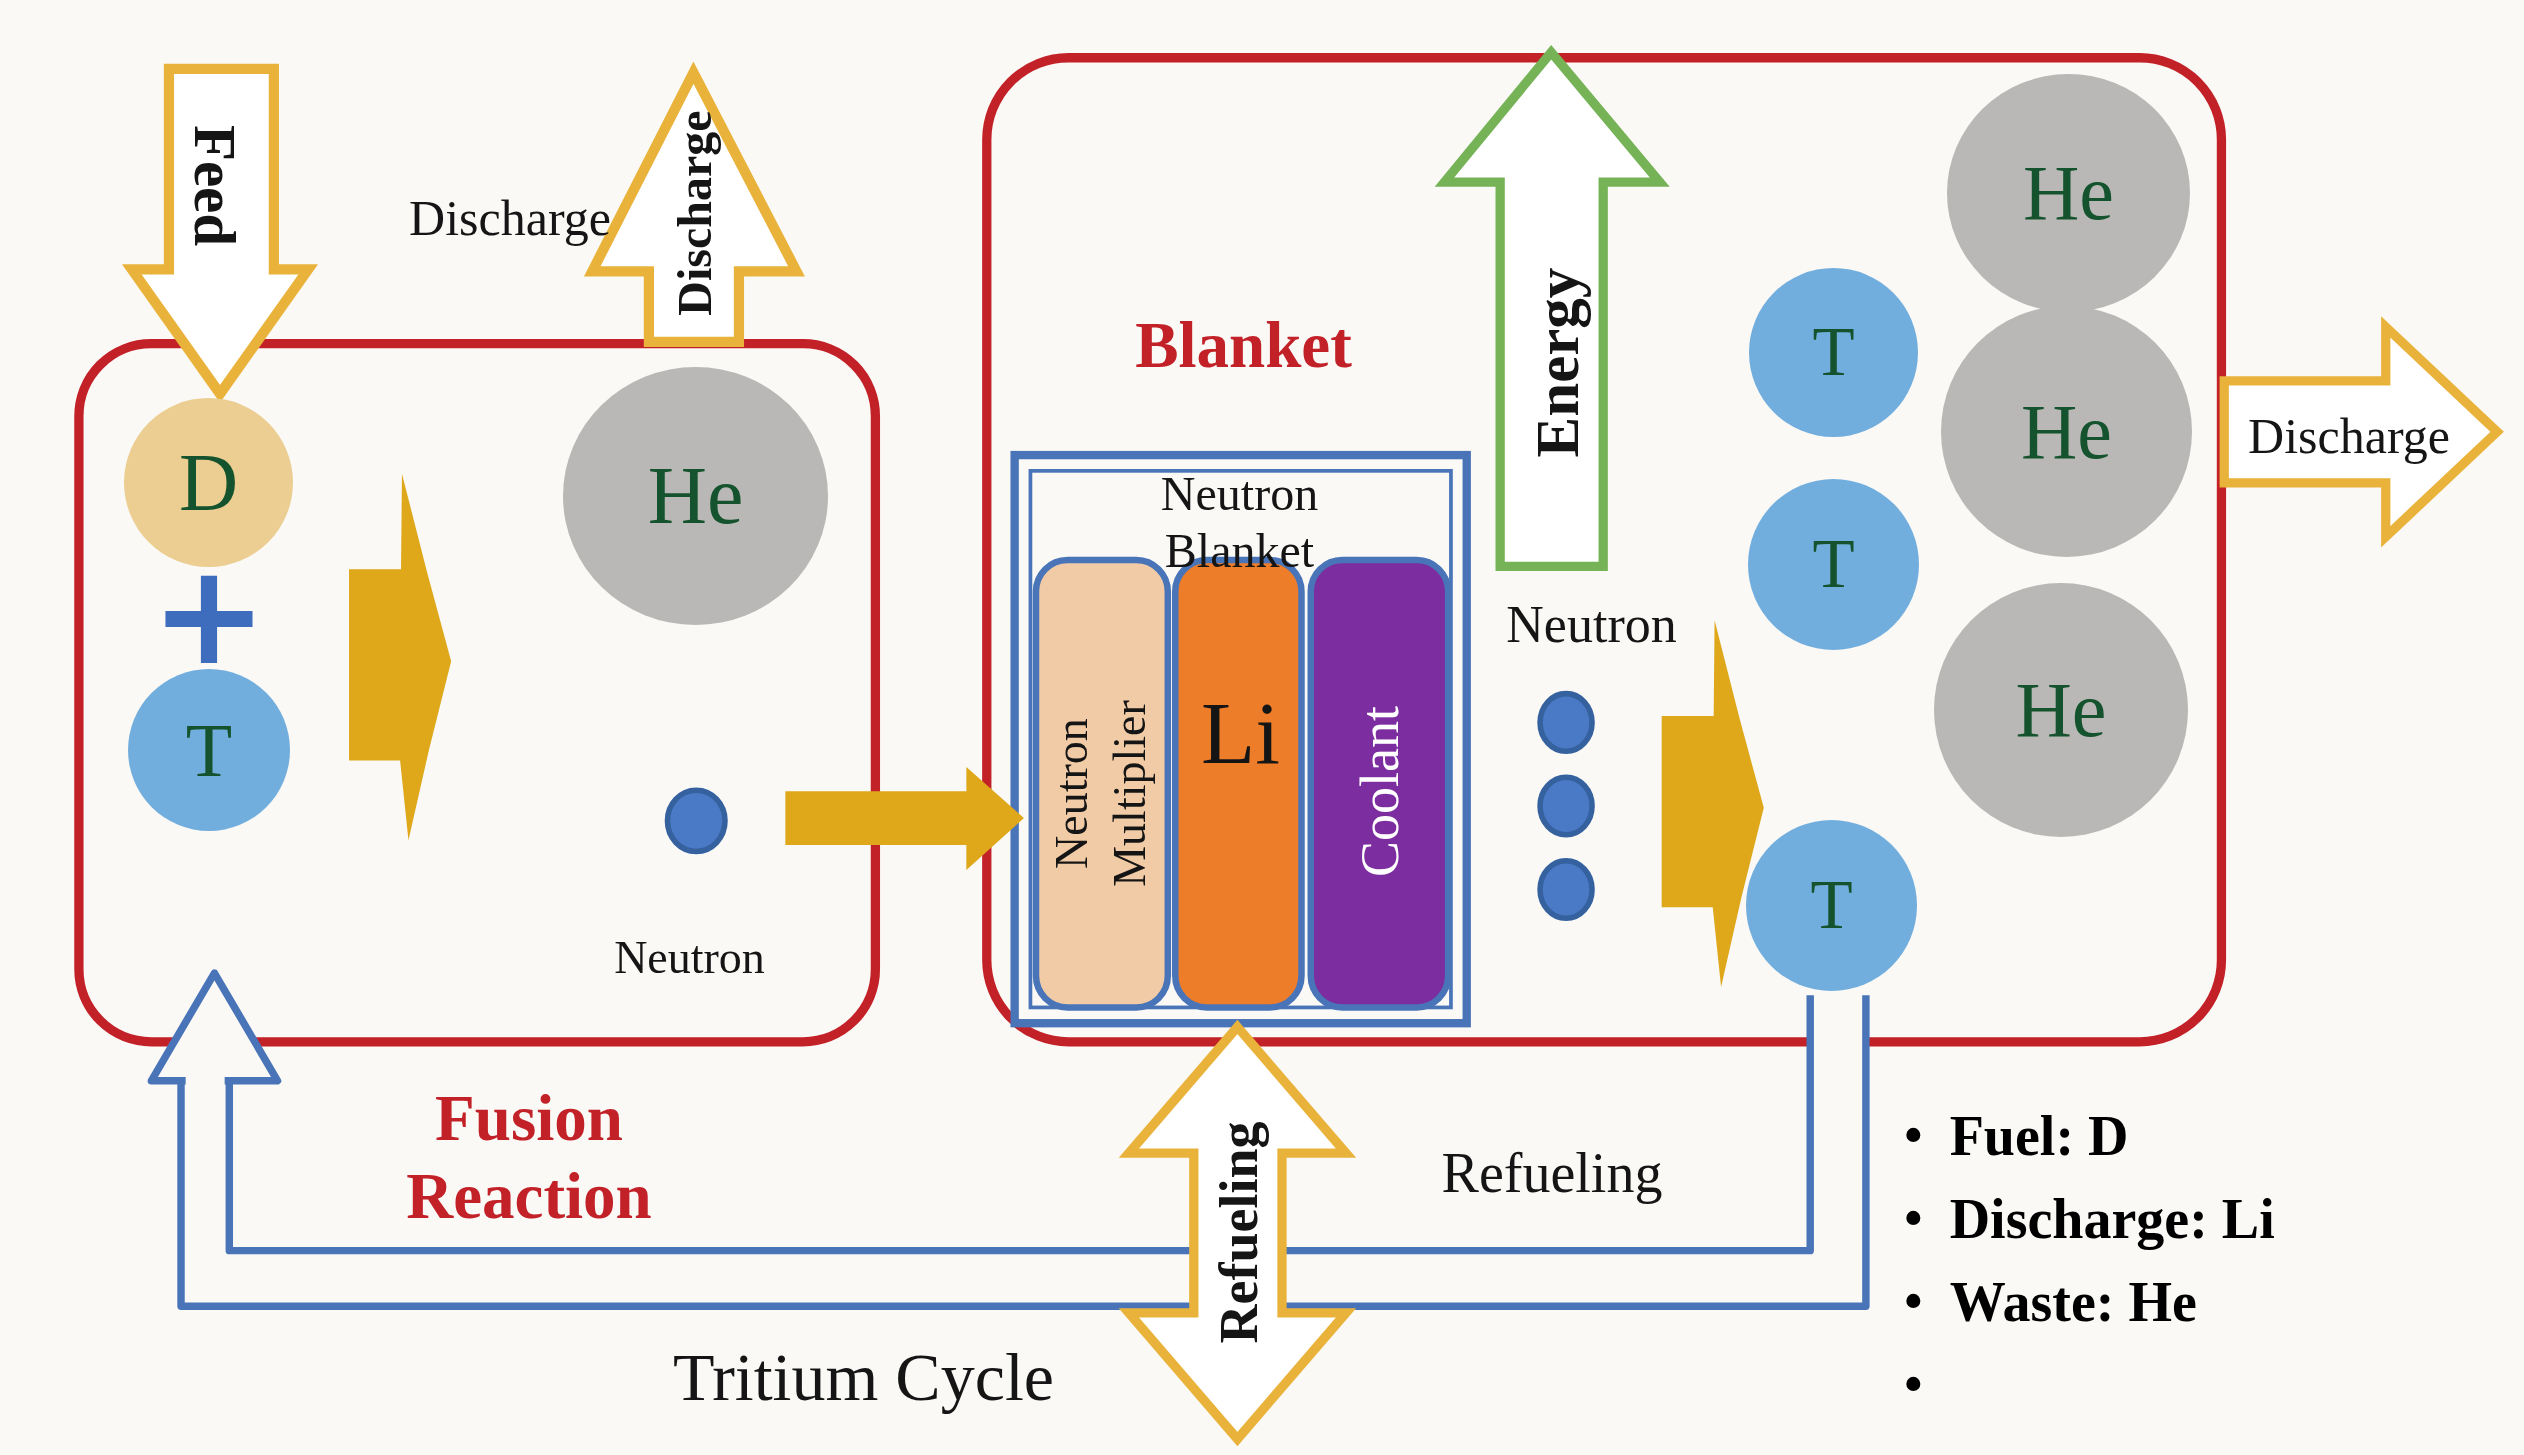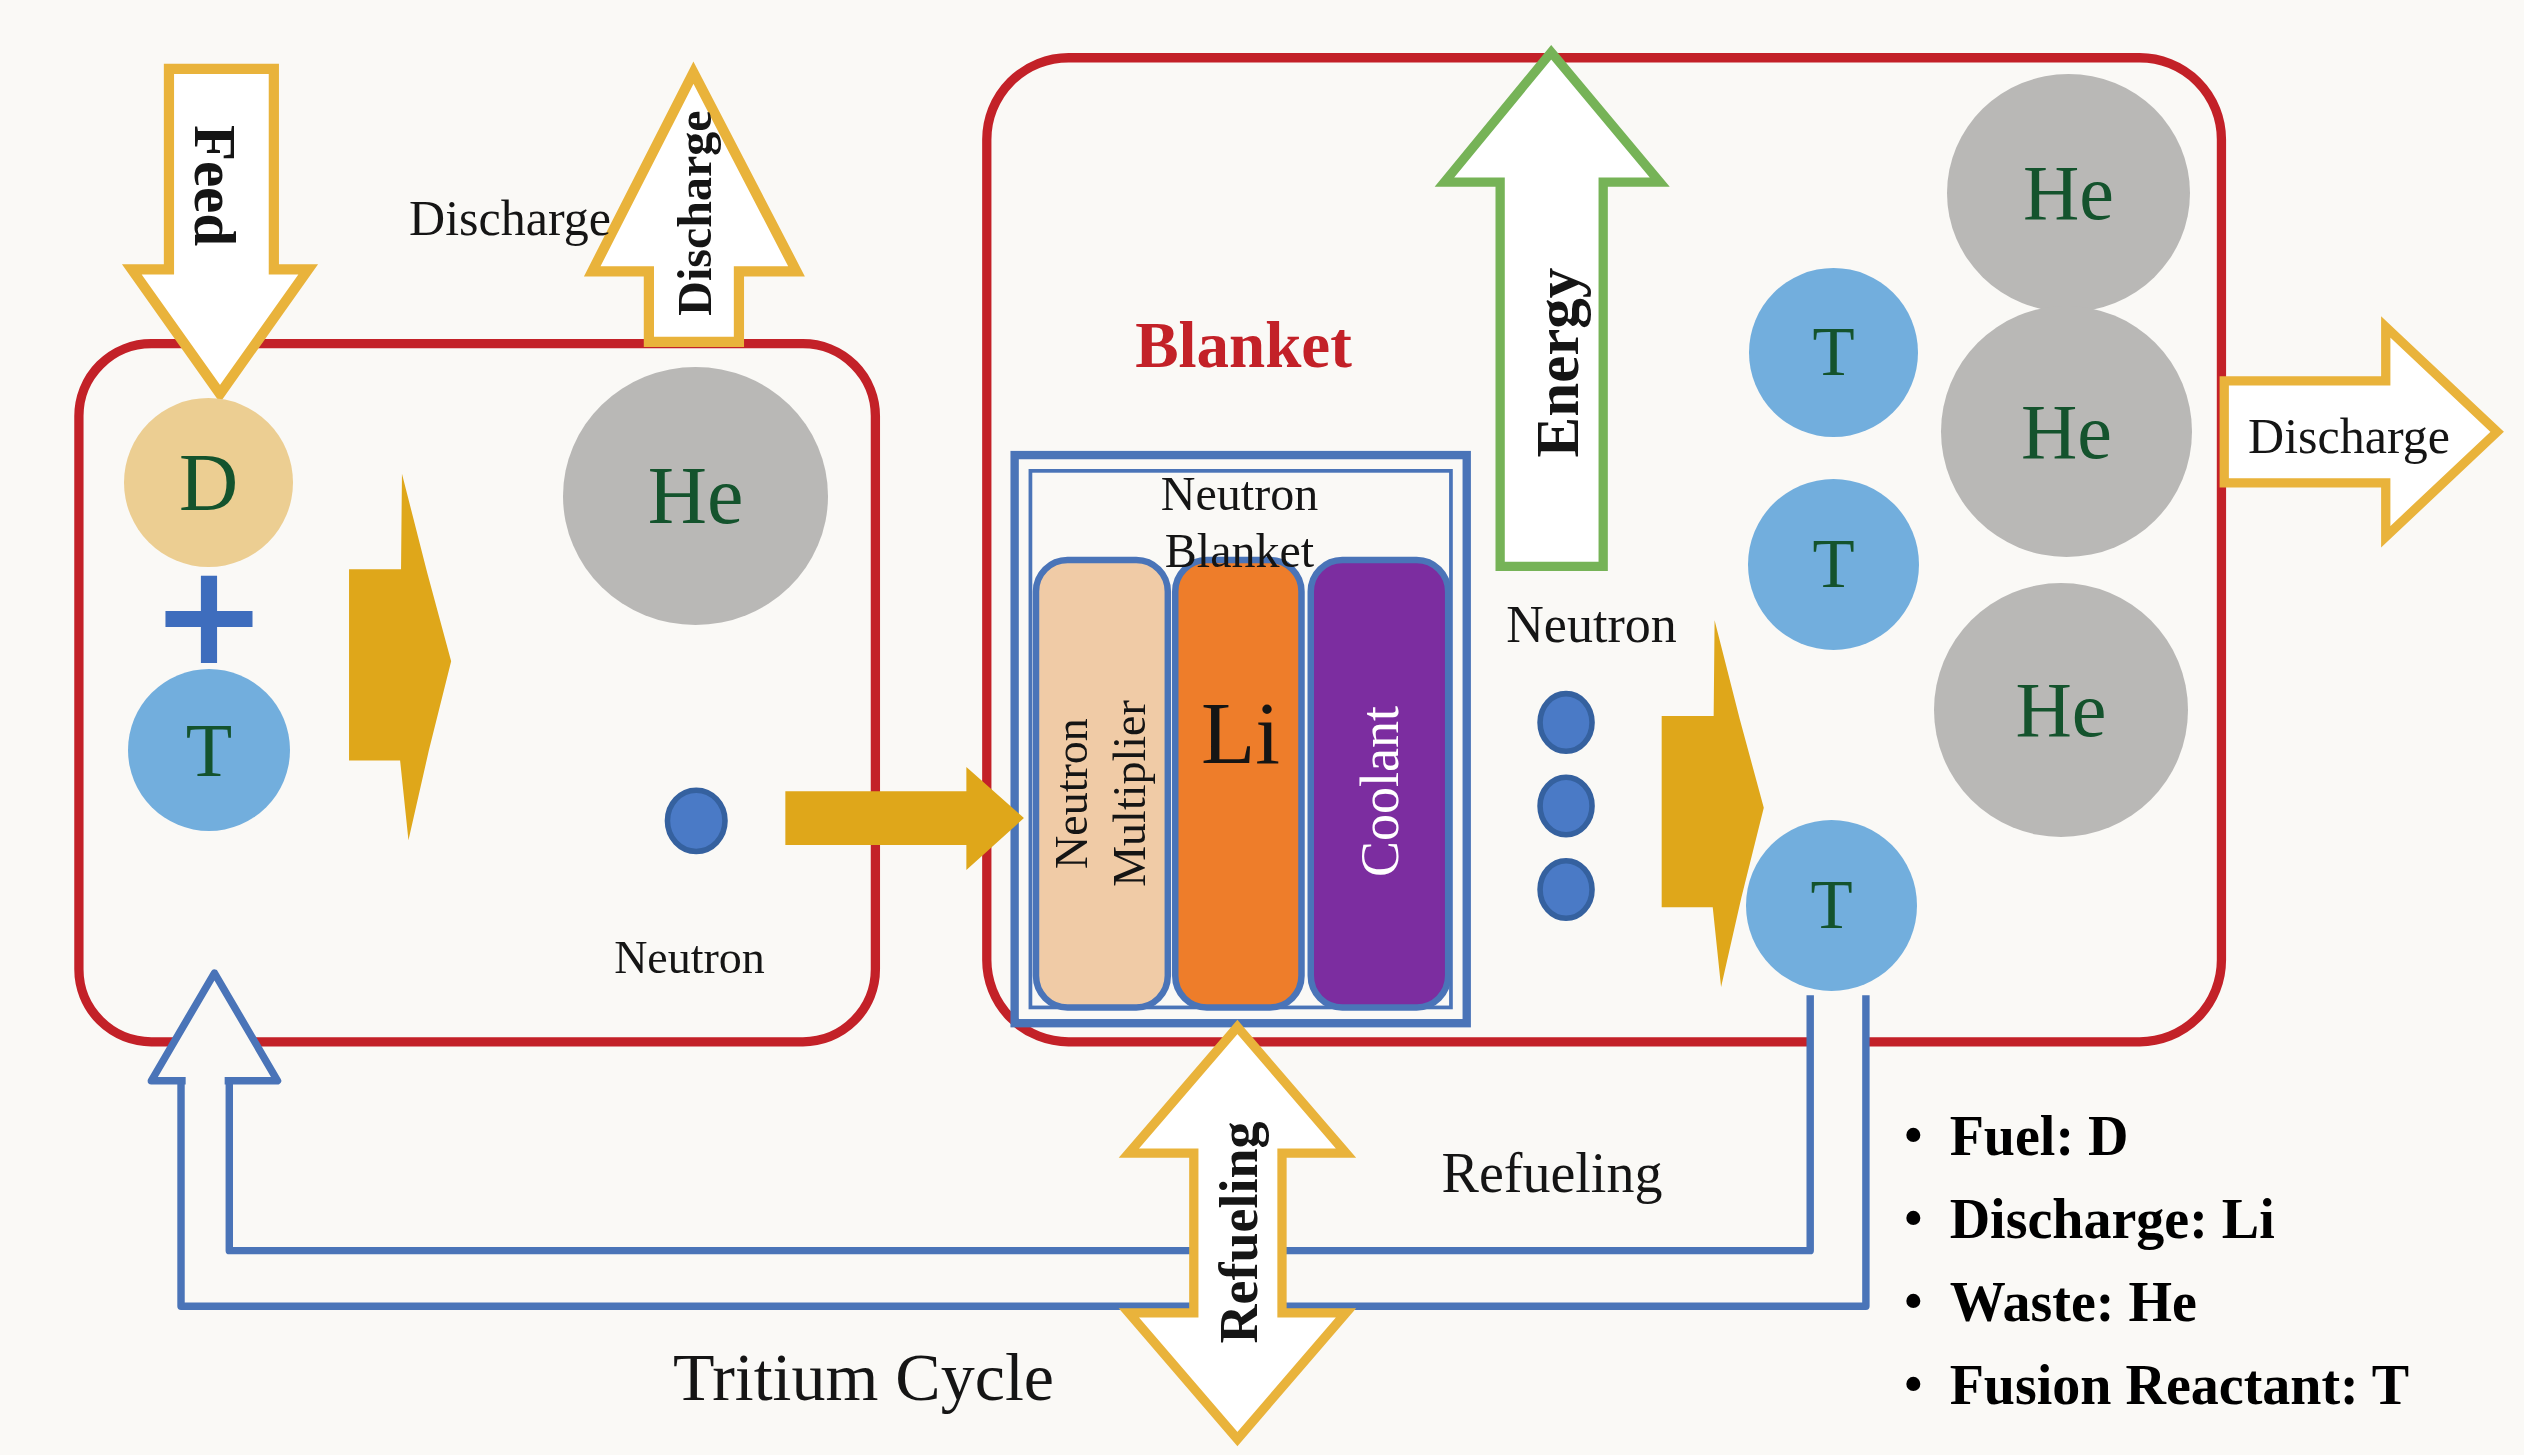--- a/index.html
+++ b/index.html
@@ -96,20 +96,21 @@
   </div>
 
   <div class="txt" style="left:1157px;top:680px;width:167px;font-size:89px;">Li</div>
 
   <div class="txt rotm90" style="left:1185px;top:759px;width:390px;height:65px;font-size:54px;color:#ffffff;">Coolant</div>
 
   <div class="txt" style="left:1457px;top:594px;width:269px;font-size:52px;">Neutron</div>
 
   <div class="txt" style="left:557px;top:930px;width:265px;font-size:46px;">Neutron</div>
 
+  <div class="txt red-label" style="left:306px;top:1079px;width:446px;font-size:65px;">Fusion Reaction</div>
 
   <div class="txt" style="left:2219px;top:406px;width:260px;font-size:50px;">Discharge</div>
 
   <div class="txt rotm90" style="left:1093px;top:1202px;width:288px;height:61px;font-size:54px;font-weight:600;">Refueling</div>
 
   <div class="txt" style="left:1385px;top:1140px;width:334px;font-size:56px;">Refueling</div>
 
   <div class="txt" style="left:650px;top:1337px;width:427px;font-size:68px;">Tritium Cycle</div>
 
   <div class="circle" style="left:124px;top:398px;width:169px;height:169px;background:#ecce92;font-size:82px;">D</div>
@@ -136,18 +137,17 @@
     <div class="legend-row">
       <span class="legend-bullet">•</span>
       <span class="legend-text">Discharge: Li</span>
     </div>
     <div class="legend-row">
       <span class="legend-bullet">•</span>
       <span class="legend-text">Waste: He</span>
     </div>
     <div class="legend-row">
       <span class="legend-bullet">•</span>
-      <span class="legend-text">Fusion Reactant: T</span>
     </div>
   </div>
 
 </div>
 
 
 </body></html>

